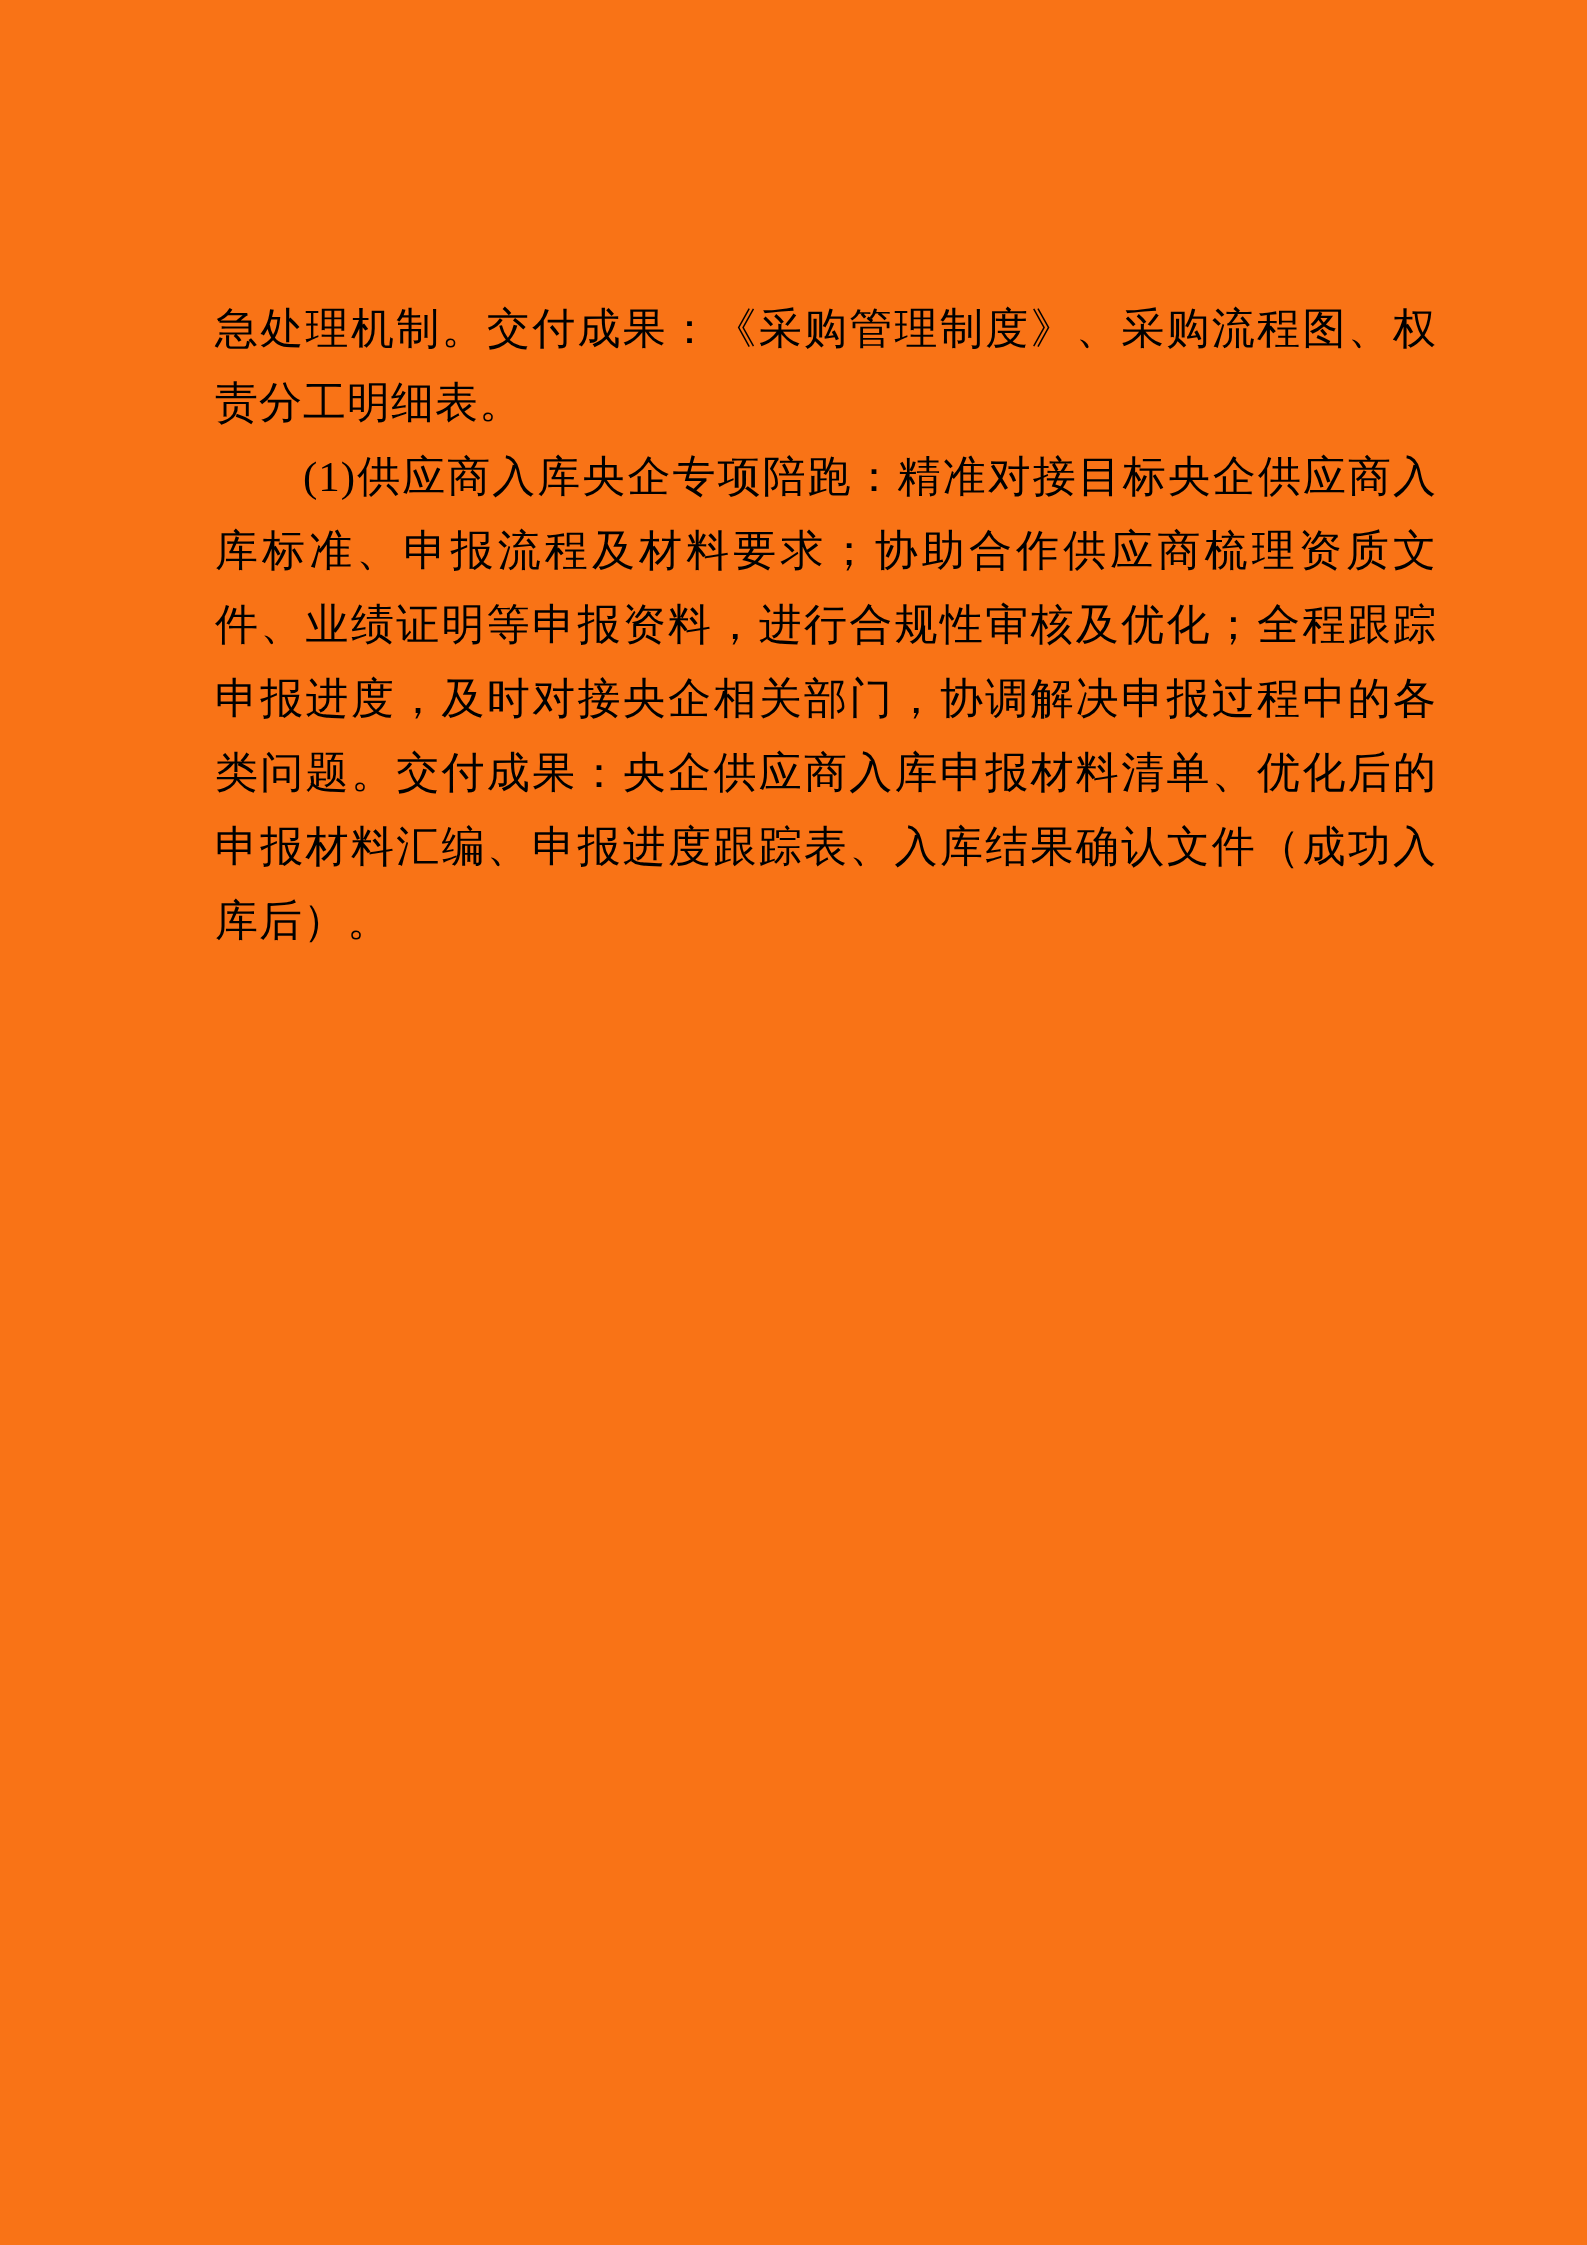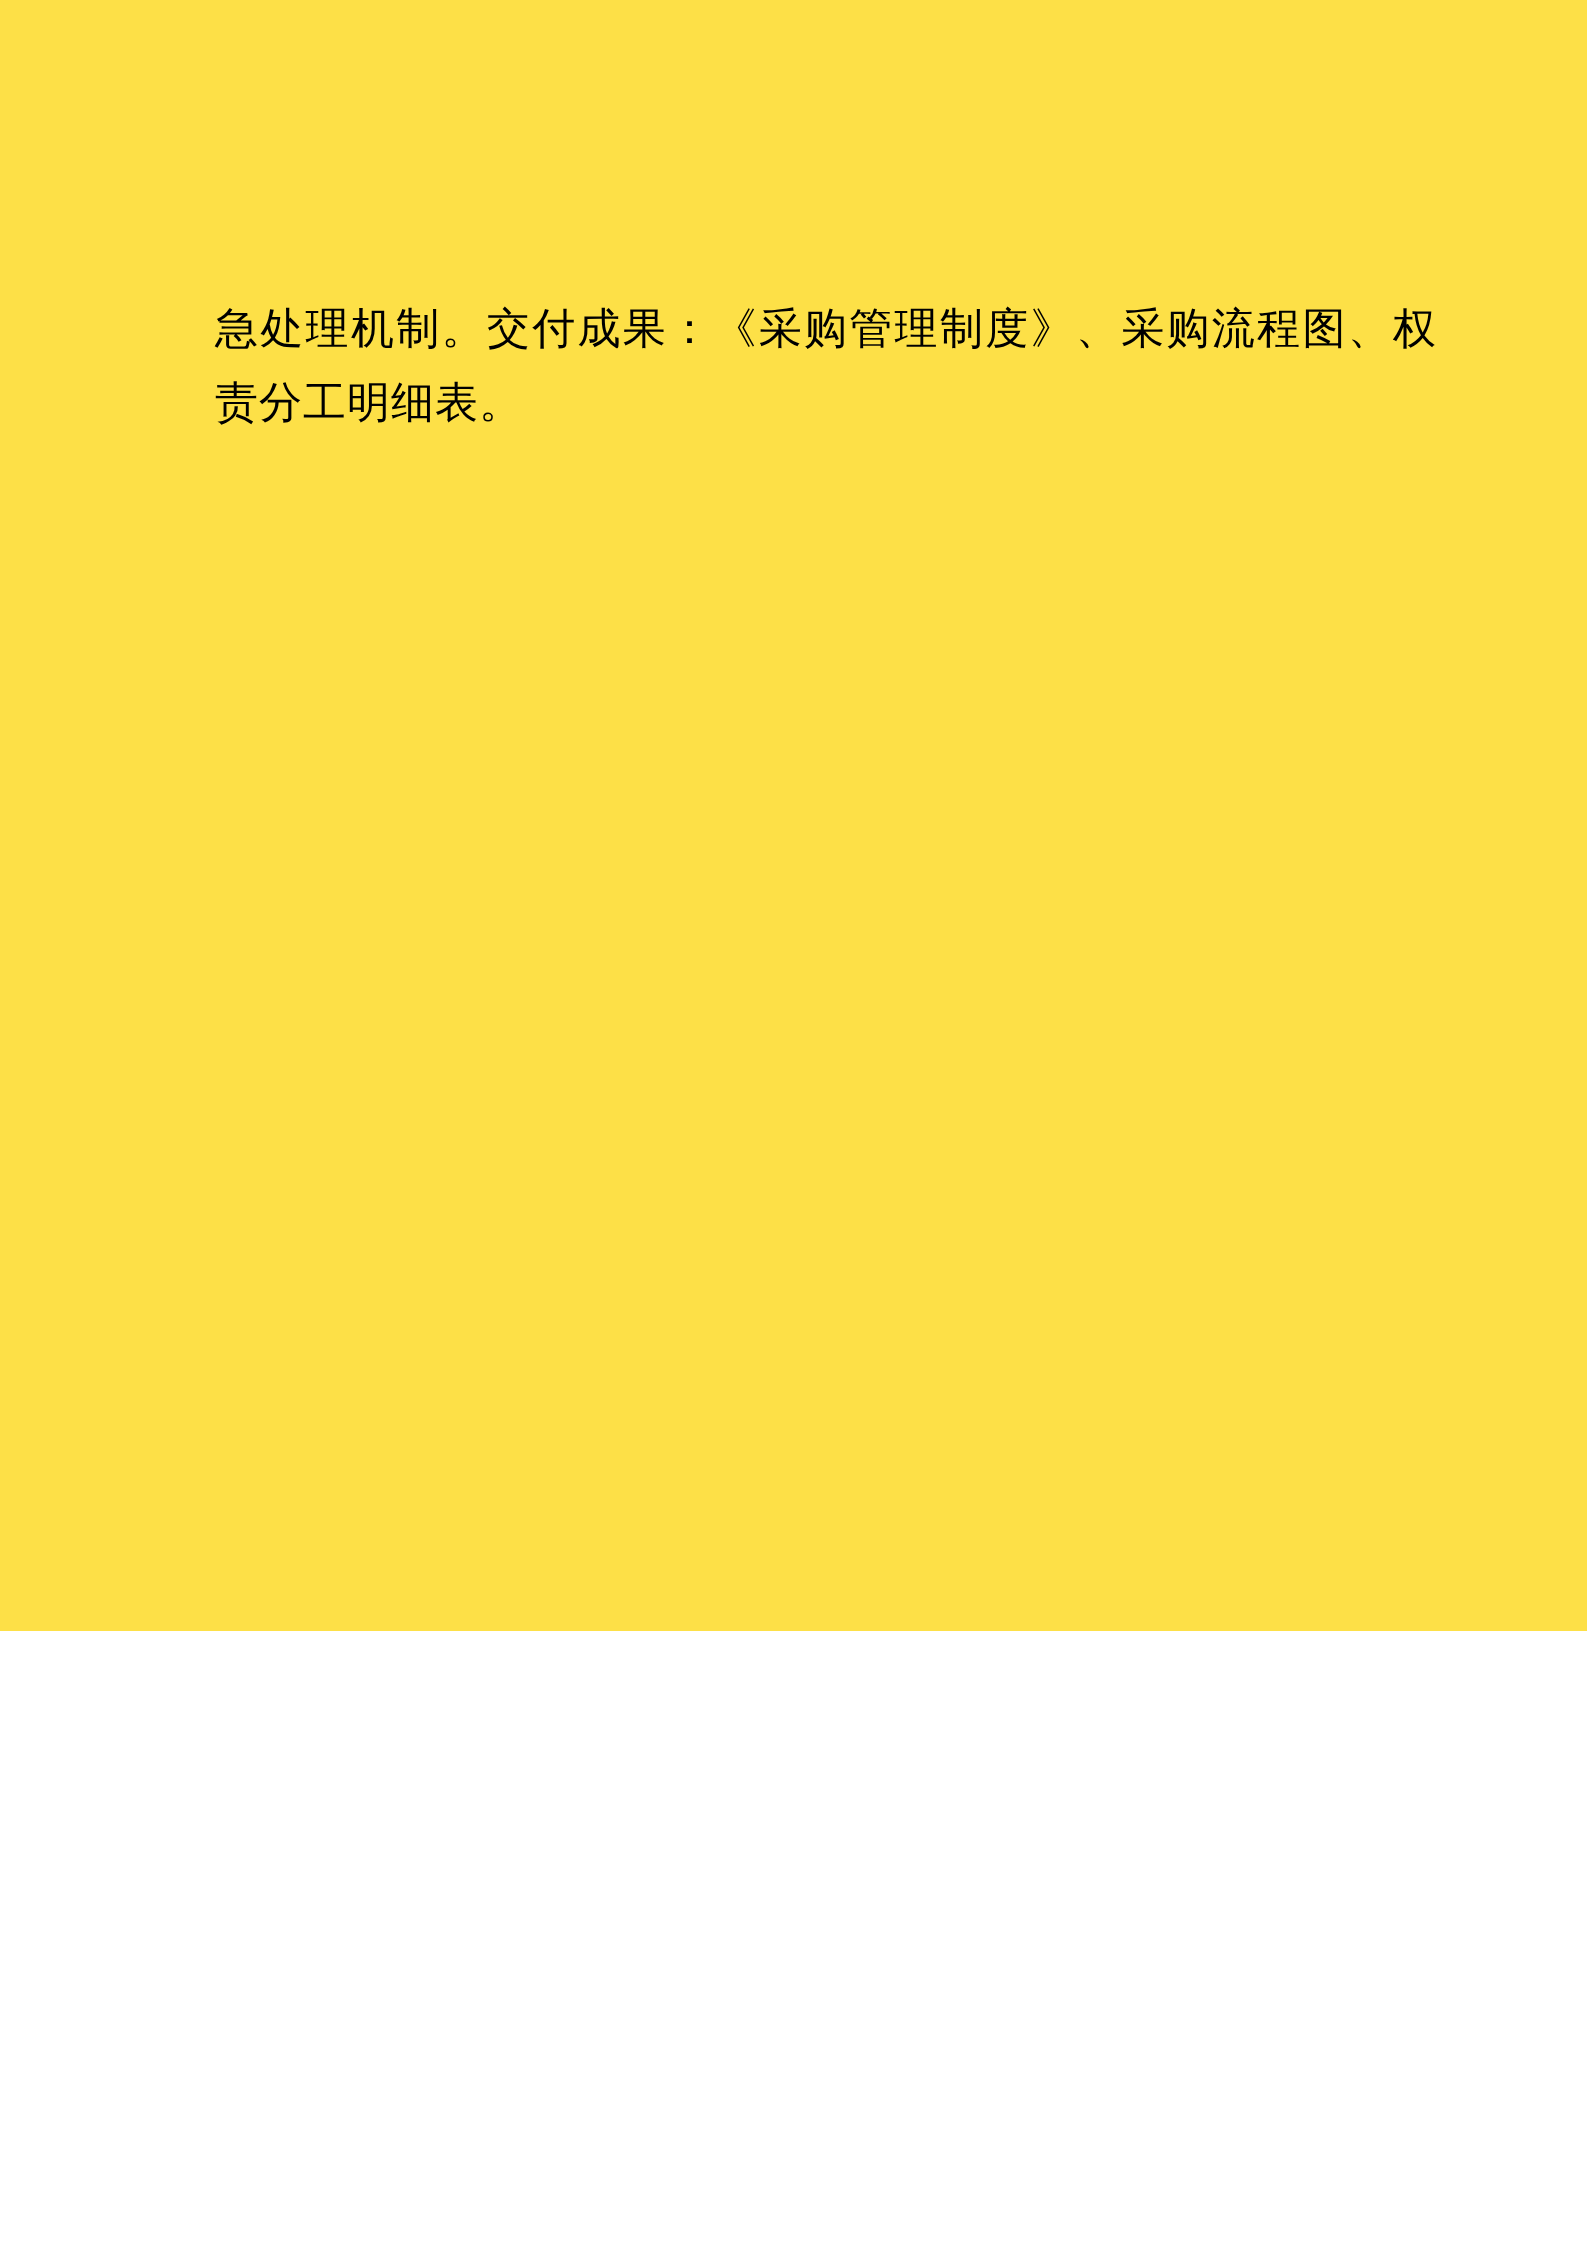--- a/index.html
+++ b/index.html
@@ -3,22 +3,22 @@
 <meta charset="utf-8">
 <style>
   html, body {
     margin: 0;
     padding: 0;
     background: #ffffff;
   }
   .page {
     position: relative;
     width: 1587px;
-    height: 1631px;
-    background: #fde047;
+    height: 2245px;
+    background: #f97316;
     color: #000000;
     font-family: "Liberation Serif", "DejaVu Serif", serif;
     overflow: hidden;
   }
   .doc-body {
     position: absolute;
     left: 215px;
     top: 292px;
     width: 1222px;
     font-size: 43px;
@@ -47,14 +47,15 @@
     line-height: 44px;
     color: #000000;
   }
 </style>
 </head>
 <body>
 
 <div class="page">
   <div class="doc-body">
     <p class="para">急处理机制。交付成果：《采购管理制度》、采购流程图、权责分工明细表。</p>
+    <p class="para indent">(1)供应商入库央企专项陪跑：精准对接目标央企供应商入库标准、申报流程及材料要求；协助合作供应商梳理资质文件、业绩证明等申报资料，进行合规性审核及优化；全程跟踪申报进度，及时对接央企相关部门，协调解决申报过程中的各类问题。交付成果：央企供应商入库申报材料清单、优化后的申报材料汇编、申报进度跟踪表、入库结果确认文件（成功入库后）。</p>
   </div>
 </div>
 
 </body></html>

